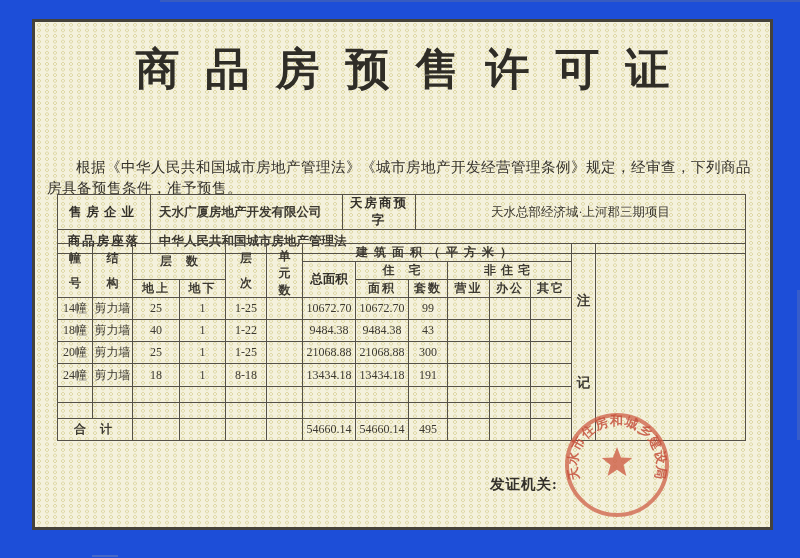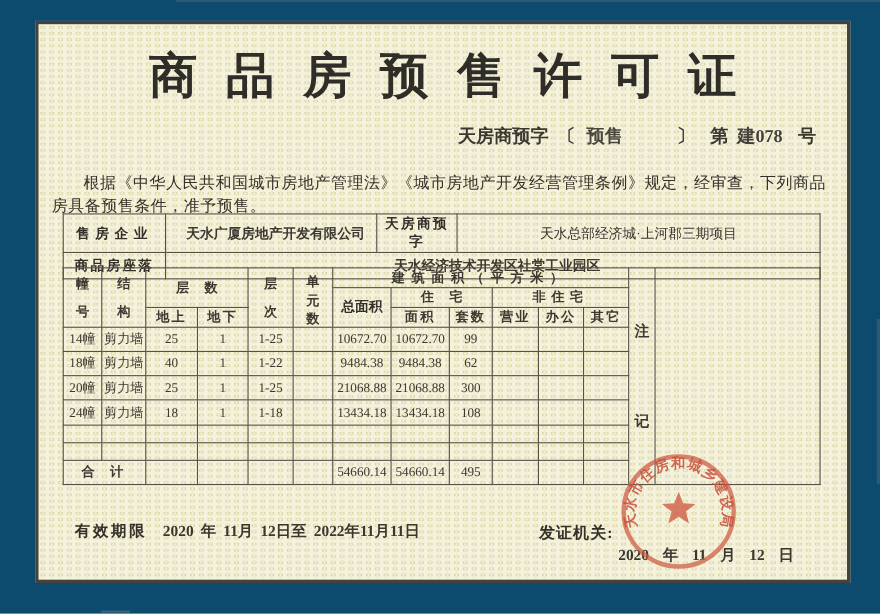--- a/index.html
+++ b/index.html
@@ -2,21 +2,21 @@
 <html><head>
 <meta charset="utf-8">
 <style>
   * { margin:0; padding:0; box-sizing:border-box; }
   body {
     width:800px; height:558px;
     font-family:"Liberation Serif","DejaVu Serif",serif;
     background:#ffffff;
     position:relative; overflow:hidden;
   }
-  .page { position:absolute; inset:0; background:#0c4a6e; }
+  .page { position:absolute; inset:0; background:#1d4ed8; }
   .scan-artifact-top { position:absolute; top:0; left:160px; width:640px; height:2px; background:rgba(130,130,128,.28); }
   .scan-artifact-right { position:absolute; top:290px; right:0; width:3px; height:150px; background:rgba(150,150,148,.22); }
   .scan-artifact-bottom { position:absolute; bottom:1px; left:92px; width:26px; height:2px; background:rgba(160,160,158,.3); }
 
   .cert {
     position:absolute; left:32px; top:19px; width:741px; height:511px;
     border:3px solid #45423a;
     background-color:#f4f1dc;
     background-image:radial-gradient(ellipse 2.6px 1.9px at center,
       rgba(190,180,85,0) 42%, rgba(184,173,75,.40) 56%,
@@ -46,21 +46,21 @@
     text-indent:2em; color:#34312a; font-weight:500;
   }
 
   table { border-collapse:collapse; table-layout:fixed; }
   td { border:1px solid #555148; vertical-align:middle; text-align:center; overflow:hidden; }
 
   .info-table { position:absolute; top:172px; left:22px; width:688px; }
   .info-table td { height:24px; font-size:12.5px; }
   .lbl { font-weight:bold; font-size:13.5px; letter-spacing:5px; color:#33302a; }
   .lbl-tight { font-weight:bold; font-size:13.5px; letter-spacing:2px; color:#33302a; }
-  .val-left { text-align:center; padding-left:8px; font-weight:bold; color:#3c3931; }
+  .val-left { text-align:left; padding-left:8px; font-weight:bold; color:#3c3931; }
 
   .main-table { position:absolute; top:221px; left:22px; width:688px; }
   .main-table td { font-size:12px; color:#3c3931; }
   .main-table .h { font-weight:bold; font-size:12.5px; color:#33302a; }
   .ls2 { letter-spacing:2px; }
   .ls5 { letter-spacing:5px; }
   .ls14 { letter-spacing:14px; padding-left:14px; }
   .banner { letter-spacing:6px; font-size:13px; }
   .vstack { display:flex; flex-direction:column; justify-content:space-between; align-items:center; height:44px; padding:1px 0; }
   .vstack3 { height:47px; }
@@ -83,43 +83,40 @@
 
 <div class="page">
   <div class="scan-artifact-top"></div>
   <div class="scan-artifact-right"></div>
   <div class="scan-artifact-bottom"></div>
 
   <div class="cert">
 
     <div class="title">商品房预售许可证</div>
 
-    <div class="permit-line">
-      <span>天房商预字</span><span class="gap-s">〔</span><span class="bracket-value">预售</span><span>〕</span><span class="gap-m">第</span><span class="gap-s stamped">建078</span><span class="gap-m">号</span>
-    </div>
 
     <div class="preamble">根据《中华人民共和国城市房地产管理法》《城市房地产开发经营管理条例》规定，经审查，下列商品房具备预售条件，准予预售。</div>
 
     <table class="info-table">
       <colgroup>
           <col style="width:93px">
           <col style="width:192px">
           <col style="width:73px">
           <col style="width:330px">
         </colgroup>
       <tbody>
           <tr>
         <td class="lbl">售房企业</td>
         <td class="val-left">天水广厦房地产开发有限公司</td>
         <td class="lbl-tight">天房商预字</td>
         <td>天水总部经济城·上河郡三期项目</td>
       </tr>
       <tr>
         <td class="lbl-tight">商品房座落</td>
-        <td class="val-left" colspan="3">天水经济技术开发区社棠工业园区</td>
+        <td class="val-left" colspan="3">中华人民共和国城市房地产管理法</td>
       </tr>
     </tbody>
       </table>
 
     <table class="main-table">
       <colgroup>
         <col style="width:35px">
           <col style="width:40px">
           <col style="width:47px">
           <col style="width:46px">
@@ -201,21 +198,21 @@
       </tr>
       <tr style="height:22px">
         <td>18幢</td>
         <td>剪力墙</td>
         <td>40</td>
         <td>1</td>
         <td>1-22</td>
         <td></td>
         <td class="num">9484.38</td>
         <td class="num">9484.38</td>
-        <td>62</td>
+        <td>43</td>
         <td></td>
         <td></td>
         <td></td>
       </tr>
       <tr style="height:22px">
         <td>20幢</td>
         <td>剪力墙</td>
         <td>25</td>
         <td>1</td>
         <td>1-25</td>
@@ -225,25 +222,25 @@
         <td>300</td>
         <td></td>
         <td></td>
         <td></td>
       </tr>
       <tr style="height:23px">
         <td>24幢</td>
         <td>剪力墙</td>
         <td>18</td>
         <td>1</td>
-        <td>1-18</td>
+        <td>8-18</td>
         <td></td>
         <td class="num">13434.18</td>
         <td class="num">13434.18</td>
-        <td>108</td>
+        <td>191</td>
         <td></td>
         <td></td>
         <td></td>
       </tr>
       <tr style="height:16px">
         <td></td>
         <td></td>
         <td></td>
         <td></td>
         <td></td>
@@ -278,26 +275,22 @@
         <td class="num">54660.14</td>
         <td class="num">54660.14</td>
         <td>495</td>
         <td></td>
         <td></td>
         <td></td>
       </tr>
     </tbody>
       </table>
 
-    <div class="validity">
-      <span class="v-label">有效期限</span><span class="v-value">2020 年 11月 12日至 2022年11月11日</span>
-    </div>
 
     <div class="issuer-label">发证机关:</div>
-    <div class="issue-date">2020 年 11 月 12 日</div>
 
     <svg class="seal" viewBox="0 0 124 124">
       <circle cx="62" cy="62" r="50" fill="none" stroke="#cd5a42" stroke-width="4" opacity="0.72"></circle>
       <polygon points="62,44 66,54.5 77.2,55.1 68.5,62.1 71.4,72.9 62,66.8 52.6,72.9 55.5,62.1 46.8,55.1 58,54.5" fill="#cd5a42" opacity="0.78"></polygon>
       <defs>
         <path id="sealArc" d="M 24.5,76 A 40,40 0 1 1 99.5,76" fill="none"></path>
       </defs>
       <text font-size="13" fill="#c6503c" opacity="0.85" font-weight="bold" letter-spacing="1">
         <textPath href="#sealArc" startOffset="50%" text-anchor="middle">天水市住房和城乡建设局</textPath>
       </text>

